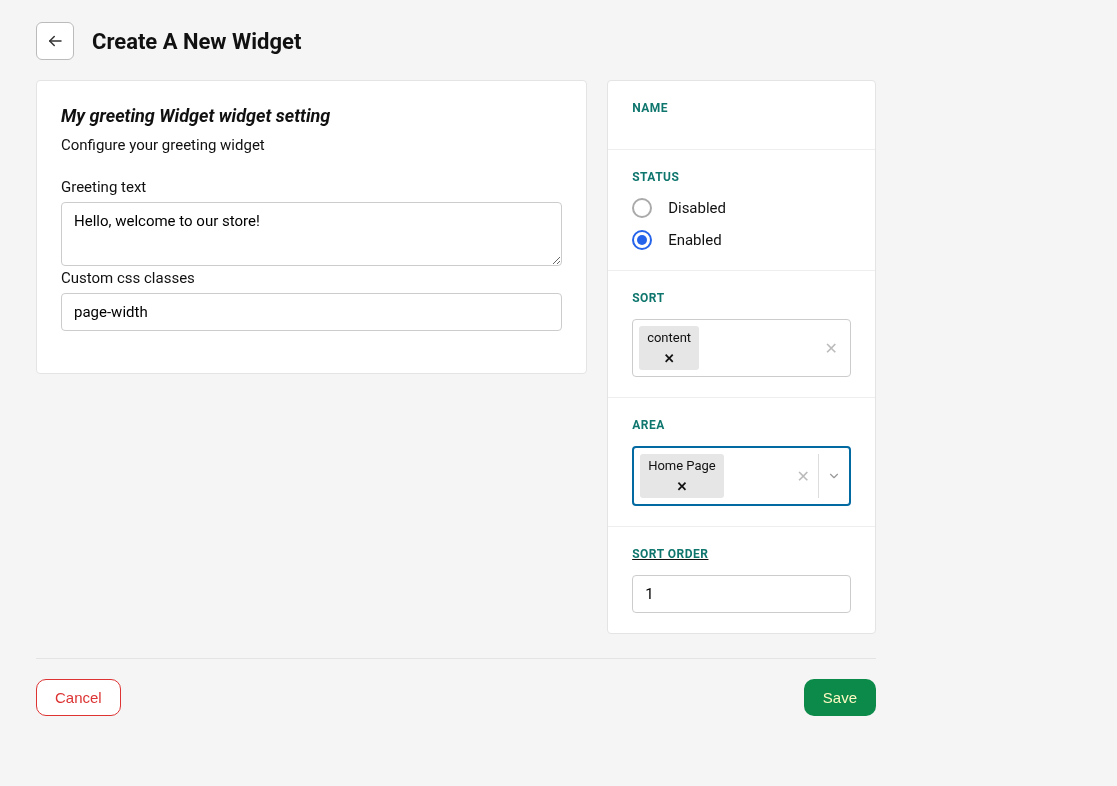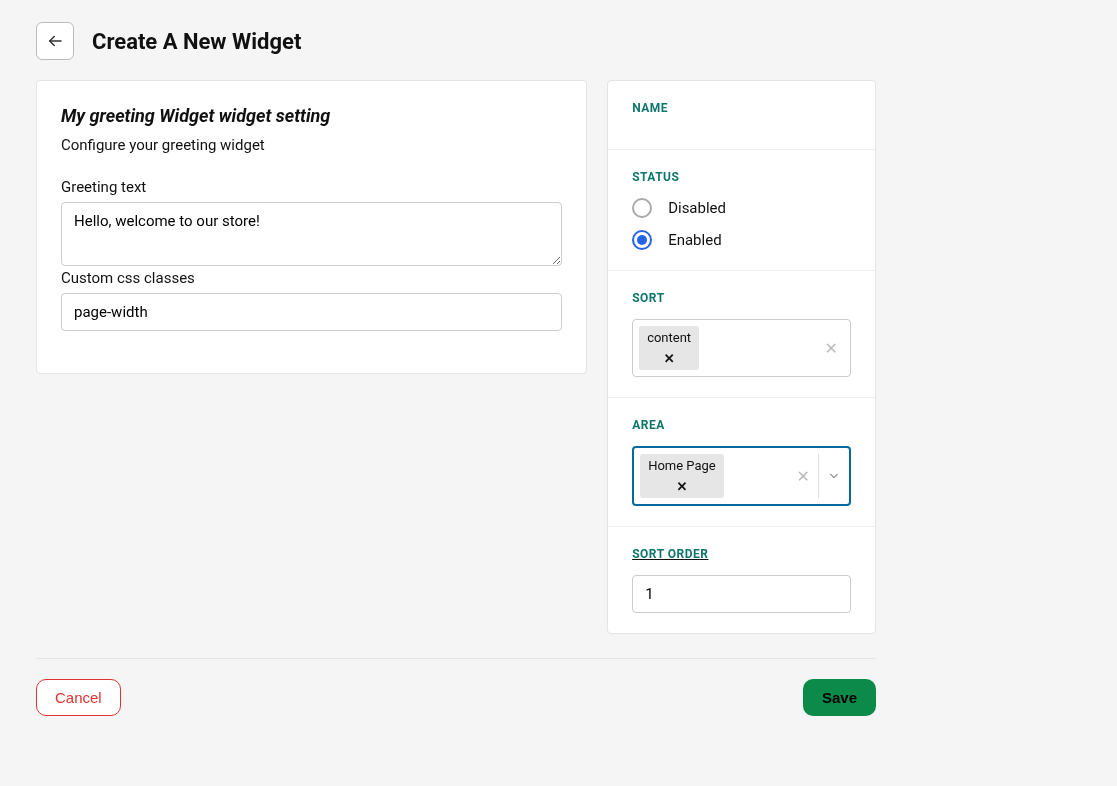--- a/index.html
+++ b/index.html
@@ -112,21 +112,21 @@
     .footer-bar {
       border-top: 1px solid #e4e4e4;
       display: flex; justify-content: space-between; align-items: center;
       padding-top: 20px; margin-top: 24px;
     }
     .btn {
       border-radius: 10px; font-size: 15px; padding: 9px 18px; cursor: pointer; font-weight: 500;
       border: 1px solid transparent; background: #fff;
     }
     .btn-cancel { border: 1.5px solid #d33; color: #d33; }
-    .btn-save { background: #0b8a49; color: #000000; font-weight: 700; }
+    .btn-save { background: #0b8a49; color: #fef9c3; font-weight: 400; }
   </style>
 </head>
 <body>
 
 <div class="page">
 
   <div class="header-row">
     <button class="back-btn">
       <svg viewBox="0 0 24 24" fill="none" stroke-width="2" stroke-linecap="round" stroke-linejoin="round">
           <line x1="20" y1="12" x2="5" y2="12"></line>

